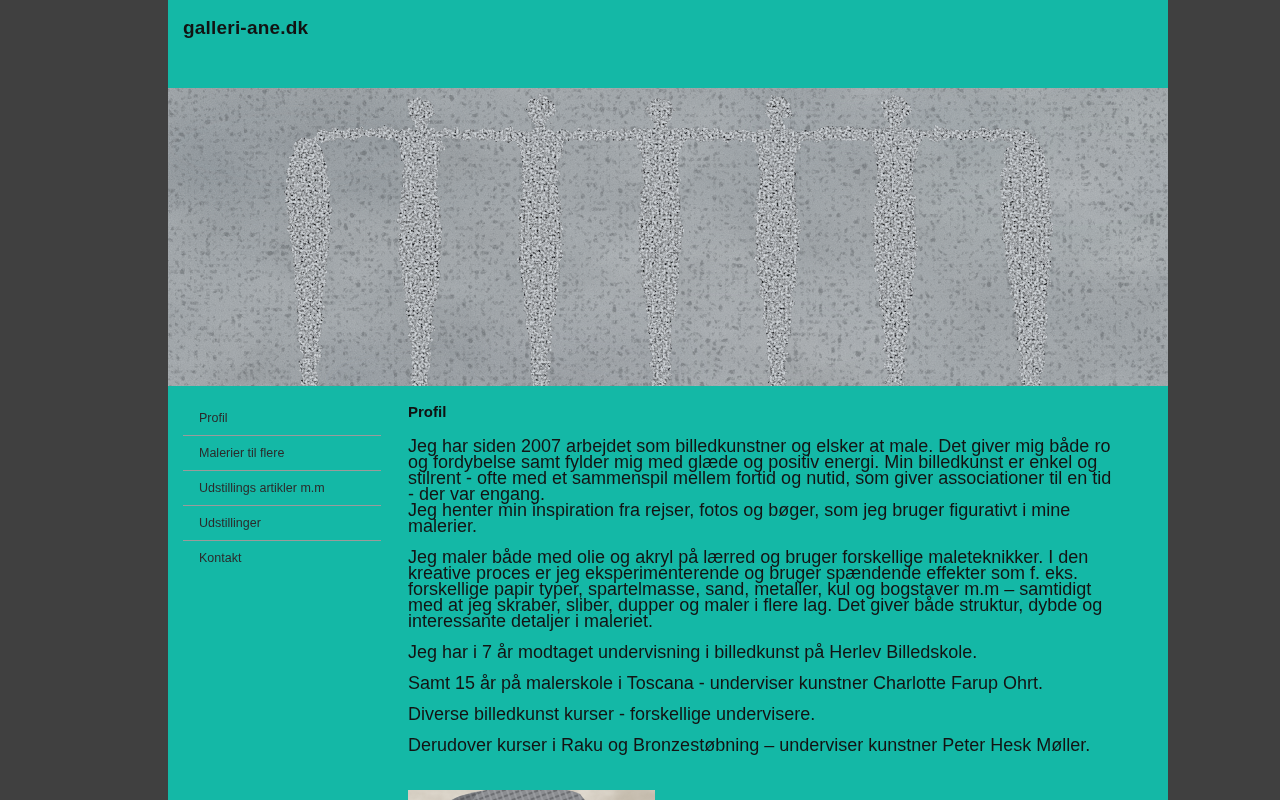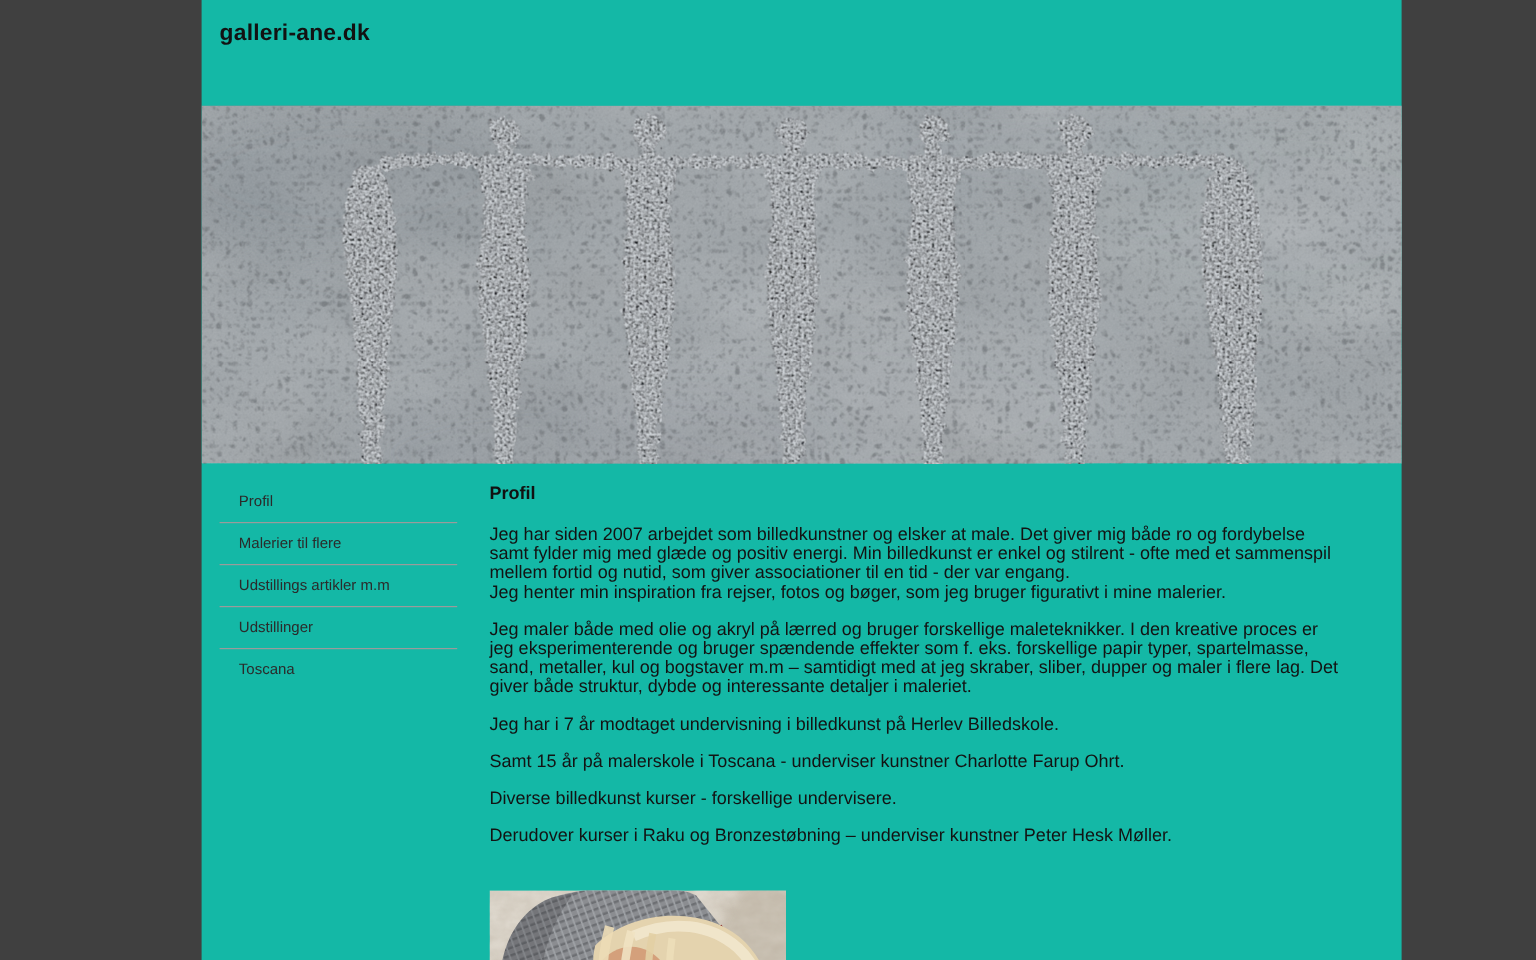--- a/index.html
+++ b/index.html
@@ -73,21 +73,21 @@
     flex: none;
   }
   .page-heading {
     margin: 2px 0 18px 0;
     font-size: 15px;
     font-weight: bold;
     color: #111111;
   }
   .main p {
     margin: 0 0 15px 0;
-    font-size: 15px;
+    font-size: 18px;
     line-height: 16px;
     color: #131313;
     white-space: pre-line;
   }
   .portrait {
     display: block;
     margin-top: 37px;
     width: 247px;
     height: 310px;
     line-height: 0;
@@ -180,21 +180,21 @@
   </div>
 
   <div class="content">
 
     <nav class="sidebar">
       <ul>
         <li>Profil</li>
         <li>Malerier til flere</li>
         <li>Udstillings artikler m.m</li>
         <li>Udstillinger</li>
-        <li>Toscana</li>
+        <li>Kontakt</li>
       </ul>
     </nav>
 
     <main class="main">
       <h2 class="page-heading">Profil</h2>
       <p>Jeg har siden 2007 arbejdet som billedkunstner og elsker at male. Det giver mig både ro og fordybelse samt fylder mig med glæde og positiv energi. Min billedkunst er enkel og stilrent - ofte med et sammenspil mellem fortid og nutid, som giver associationer til en tid - der var engang.
 Jeg henter min inspiration fra rejser, fotos og bøger, som jeg bruger figurativt i mine malerier.</p>
       <p>Jeg maler både med olie og akryl på lærred og bruger forskellige maleteknikker. I den kreative proces er jeg eksperimenterende og bruger spændende effekter som f. eks. forskellige papir typer, spartelmasse, sand, metaller, kul og bogstaver m.m – samtidigt med at jeg skraber, sliber, dupper og maler i flere lag. Det giver både struktur, dybde og interessante detaljer i maleriet.</p>
       <p>Jeg har i 7 år modtaget undervisning i billedkunst på Herlev Billedskole.</p>
       <p>Samt 15 år på malerskole i Toscana - underviser kunstner Charlotte Farup Ohrt.</p>

